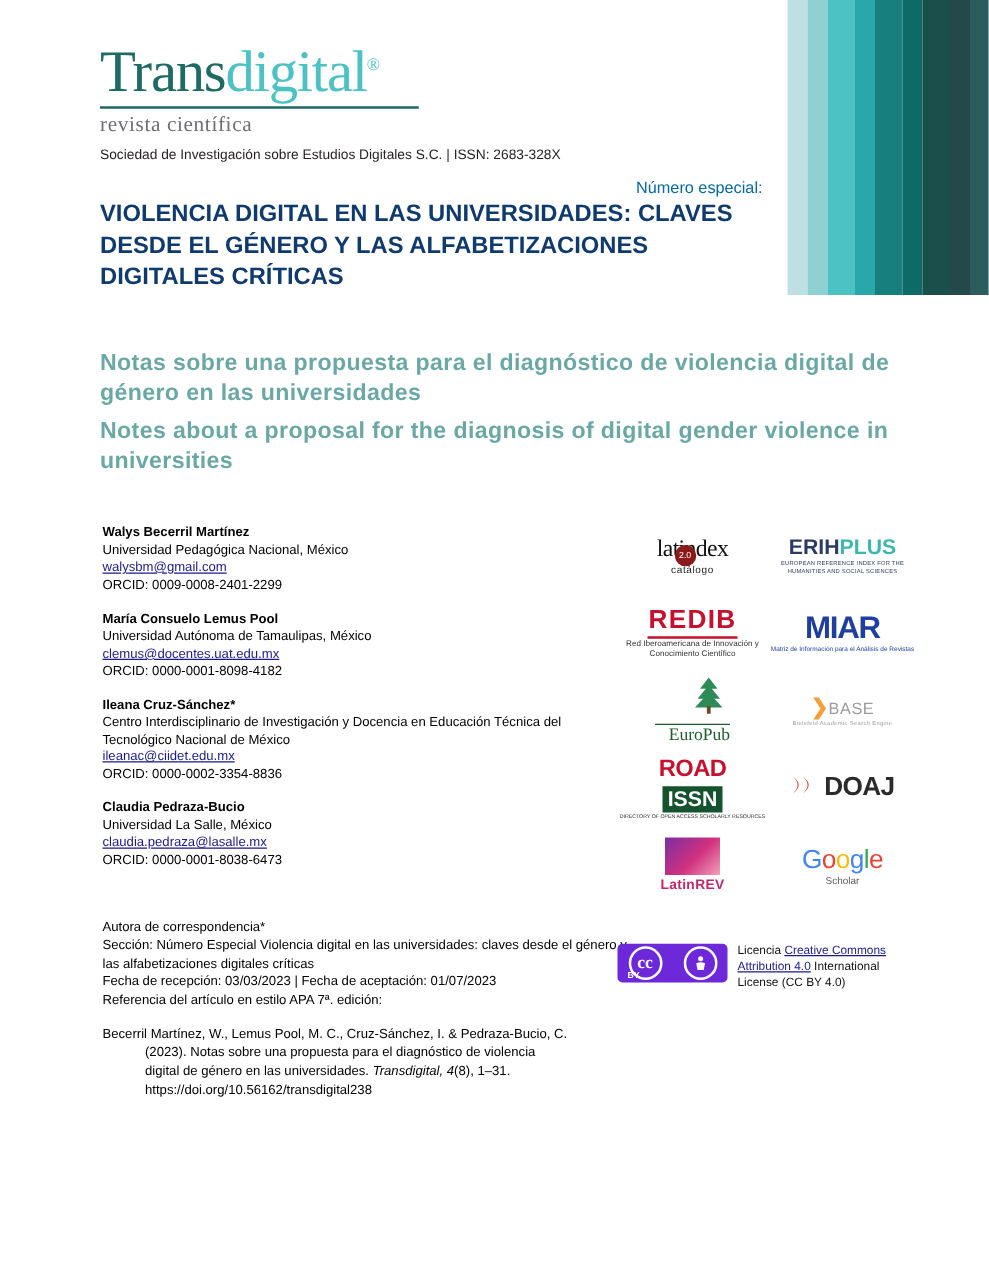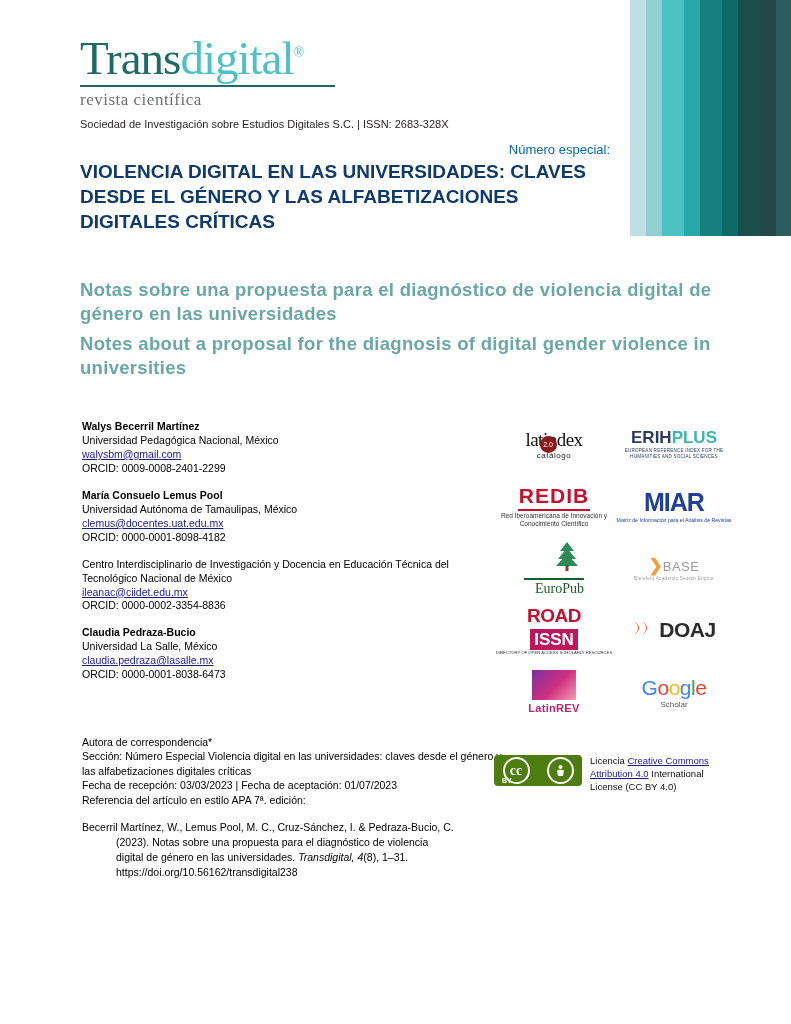--- a/index.html
+++ b/index.html
@@ -262,21 +262,21 @@
   }
   .europub-rule { height: 1.5px; background: #1a5c2a; width: 60px; margin: 1px auto; }
 
   
   .base-word { font-size: 13px; color: #9b9b9b; font-weight: normal; letter-spacing: 0.5px; }
   .base-sub { font-size: 4.6px; color: #9b9b9b; letter-spacing: 0.3px; }
 
   
   .road-word { font-size: 19px; font-weight: bold; color: #c8102e; letter-spacing: -0.5px; }
   .issn-box {
-    background: #be185d; color: #fff;
+    background: #14532d; color: #fff;
     font-size: 17px; font-weight: bold;
     padding: 1px 4px;
   }
   .road-note { font-size: 4.2px; color: #333; line-height: 1.25; }
 
   
   .doaj-word { font-size: 21px; font-weight: bold; color: #2b2b2b; letter-spacing: -0.5px; }
 
   
   .latinrev-word { font-size: 11px; font-weight: bold; color: #c0266b; letter-spacing: 0.3px; }
@@ -297,21 +297,21 @@
     position: absolute;
     left: 494px;
     top: 755px;
     width: 240px;
     display: flex;
     align-items: flex-start;
   }
   .cc-badge {
     width: 88px;
     height: 31px;
-    background: #4d7c0f;
+    background: #6d28d9;
     border-radius: 4px;
     display: flex;
     align-items: center;
     justify-content: space-around;
     flex: none;
   }
   .cc-circle {
     width: 23px; height: 23px;
     border-radius: 50%;
     border: 2px solid #ffffff;
@@ -372,20 +372,21 @@
     <div class="author-mail">walysbm@gmail.com</div>
     <div class="author-orcid">ORCID: 0009-0008-2401-2299</div>
   </div>
   <div class="author-block">
     <div class="author-name">María Consuelo Lemus Pool</div>
     <div class="author-affil">Universidad Autónoma de Tamaulipas, México</div>
     <div class="author-mail">clemus@docentes.uat.edu.mx</div>
     <div class="author-orcid">ORCID: 0000-0001-8098-4182</div>
   </div>
   <div class="author-block">
+    <div class="author-name">Ileana Cruz-Sánchez*</div>
     <div class="author-affil">Centro Interdisciplinario de Investigación y Docencia en Educación Técnica del Tecnológico Nacional de México</div>
     <div class="author-mail">ileanac@ciidet.edu.mx</div>
     <div class="author-orcid">ORCID: 0000-0002-3354-8836</div>
   </div>
   <div class="author-block">
     <div class="author-name">Claudia Pedraza-Bucio</div>
     <div class="author-affil">Universidad La Salle, México</div>
     <div class="author-mail">claudia.pedraza@lasalle.mx</div>
     <div class="author-orcid">ORCID: 0000-0001-8038-6473</div>
   </div>

